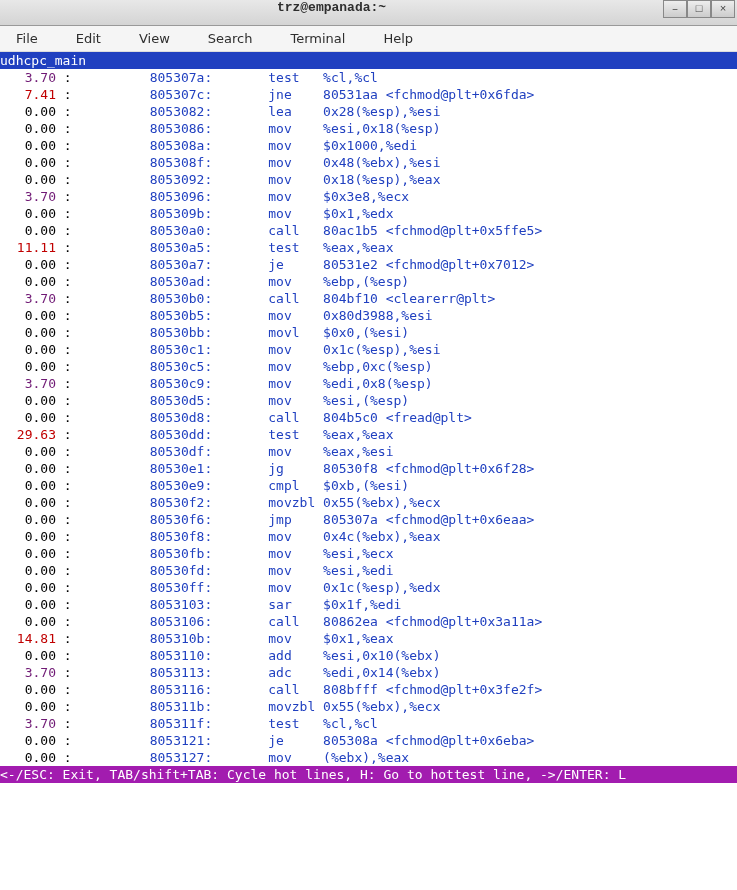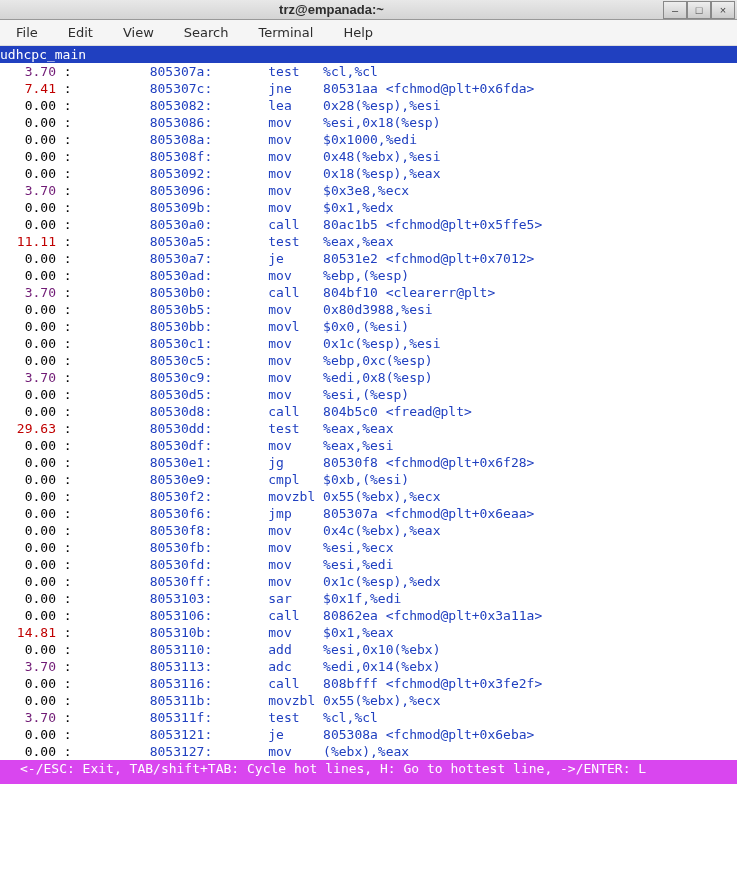--- a/index.html
+++ b/index.html
@@ -1,34 +1,34 @@
 <!DOCTYPE html>
 <html><head>
 <meta charset="utf-8">
 <style>
 *{margin:0;padding:0;box-sizing:border-box}
 body{font-family:"DejaVu Sans Mono","Liberation Mono",monospace;font-size:13px;background:#fff;width:737px;height:890px;overflow:hidden;display:flex;flex-direction:column}
-.titlebar{background:linear-gradient(#e8e8e8,#d4d4d4);height:20px;display:flex;align-items:center;border-bottom:1px solid #999;font-family:Liberation Sans, sans-serif}
+.titlebar{background:linear-gradient(#e8e8e8,#d4d4d4);height:26px;display:flex;border-bottom:1px solid #999;font-family:Liberation Mono, monospace}
 .title{flex:1;text-align:center;font-weight:bold;font-size:13px;color:#2e2e2e}
 .winbtns{display:flex;gap:0;margin-right:2px}
 .winbtn{width:24px;height:18px;background:linear-gradient(#eee,#ccc);border:1px solid #888;display:flex;align-items:center;justify-content:center;font-size:11px;color:#444;cursor:pointer}
-.menubar{background:#f5f5f5;height:26px;display:flex;align-items:center;padding:0 6px;gap:10px;font-family:"DejaVu Sans",sans-serif;font-size:13px;border-bottom:1px solid #ddd}
+.menubar{background:#f5f5f5;height:26px;display:flex;align-items:center;padding:0 6px;gap:18px;font-family:"DejaVu Sans",sans-serif;font-size:13px;border-bottom:1px solid #ddd}
 .menuitem{padding:3px 10px;cursor:pointer;color:#2e2e2e}
 .terminal{flex:1;background:#fff;overflow:hidden;line-height:17px;padding:0}
 .header{background:#2040c0;color:#fff;padding:0 0;white-space:pre}
 .line{white-space:pre;padding:0 2px;height:17px}
 .pct{display:inline-block;width:54px;text-align:right}
 .colon{color:#000}
 .addr{color:#2040c0}
 .mnem{color:#2040c0}
 .arg{color:#2040c0}
 .green{color:#701a75}
 .red{color:#c00000}
 .black{color:#000}
-.footer{background:#d946ef;color:#fff;white-space:pre;padding:0 20px;height:24px;overflow:hidden}
+.footer{background:#a21caf;color:#fff;white-space:pre;padding:0 0;height:17px;overflow:hidden}
 .gap1{display:inline-block;width:78px}
 .gap2{display:inline-block;width:56px}
 </style>
 </head>
 <body>
 
 <div class="titlebar">
   <span class="title">trz@empanada:~</span>
   <div class="winbtns">
     <div class="winbtn">–</div>

